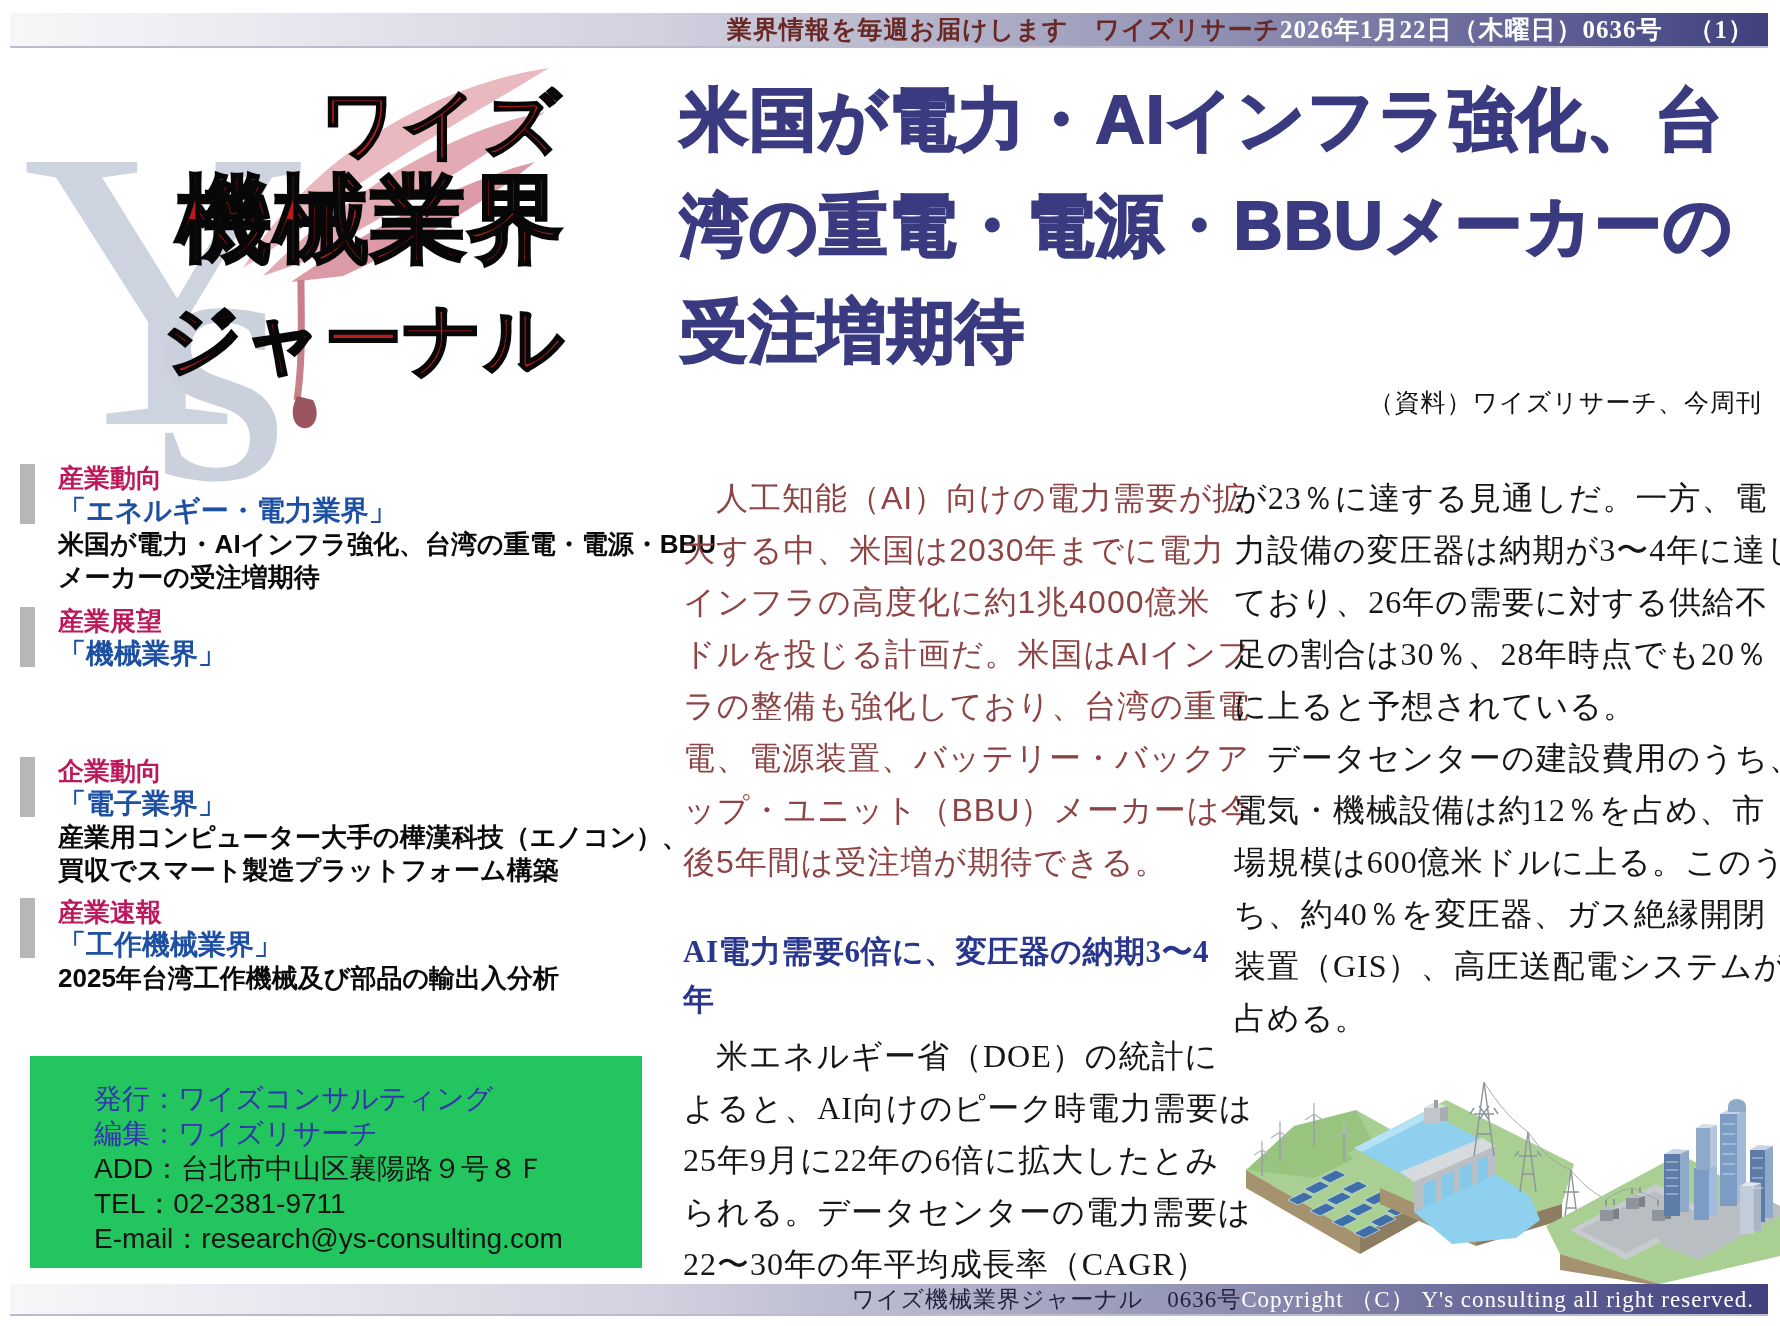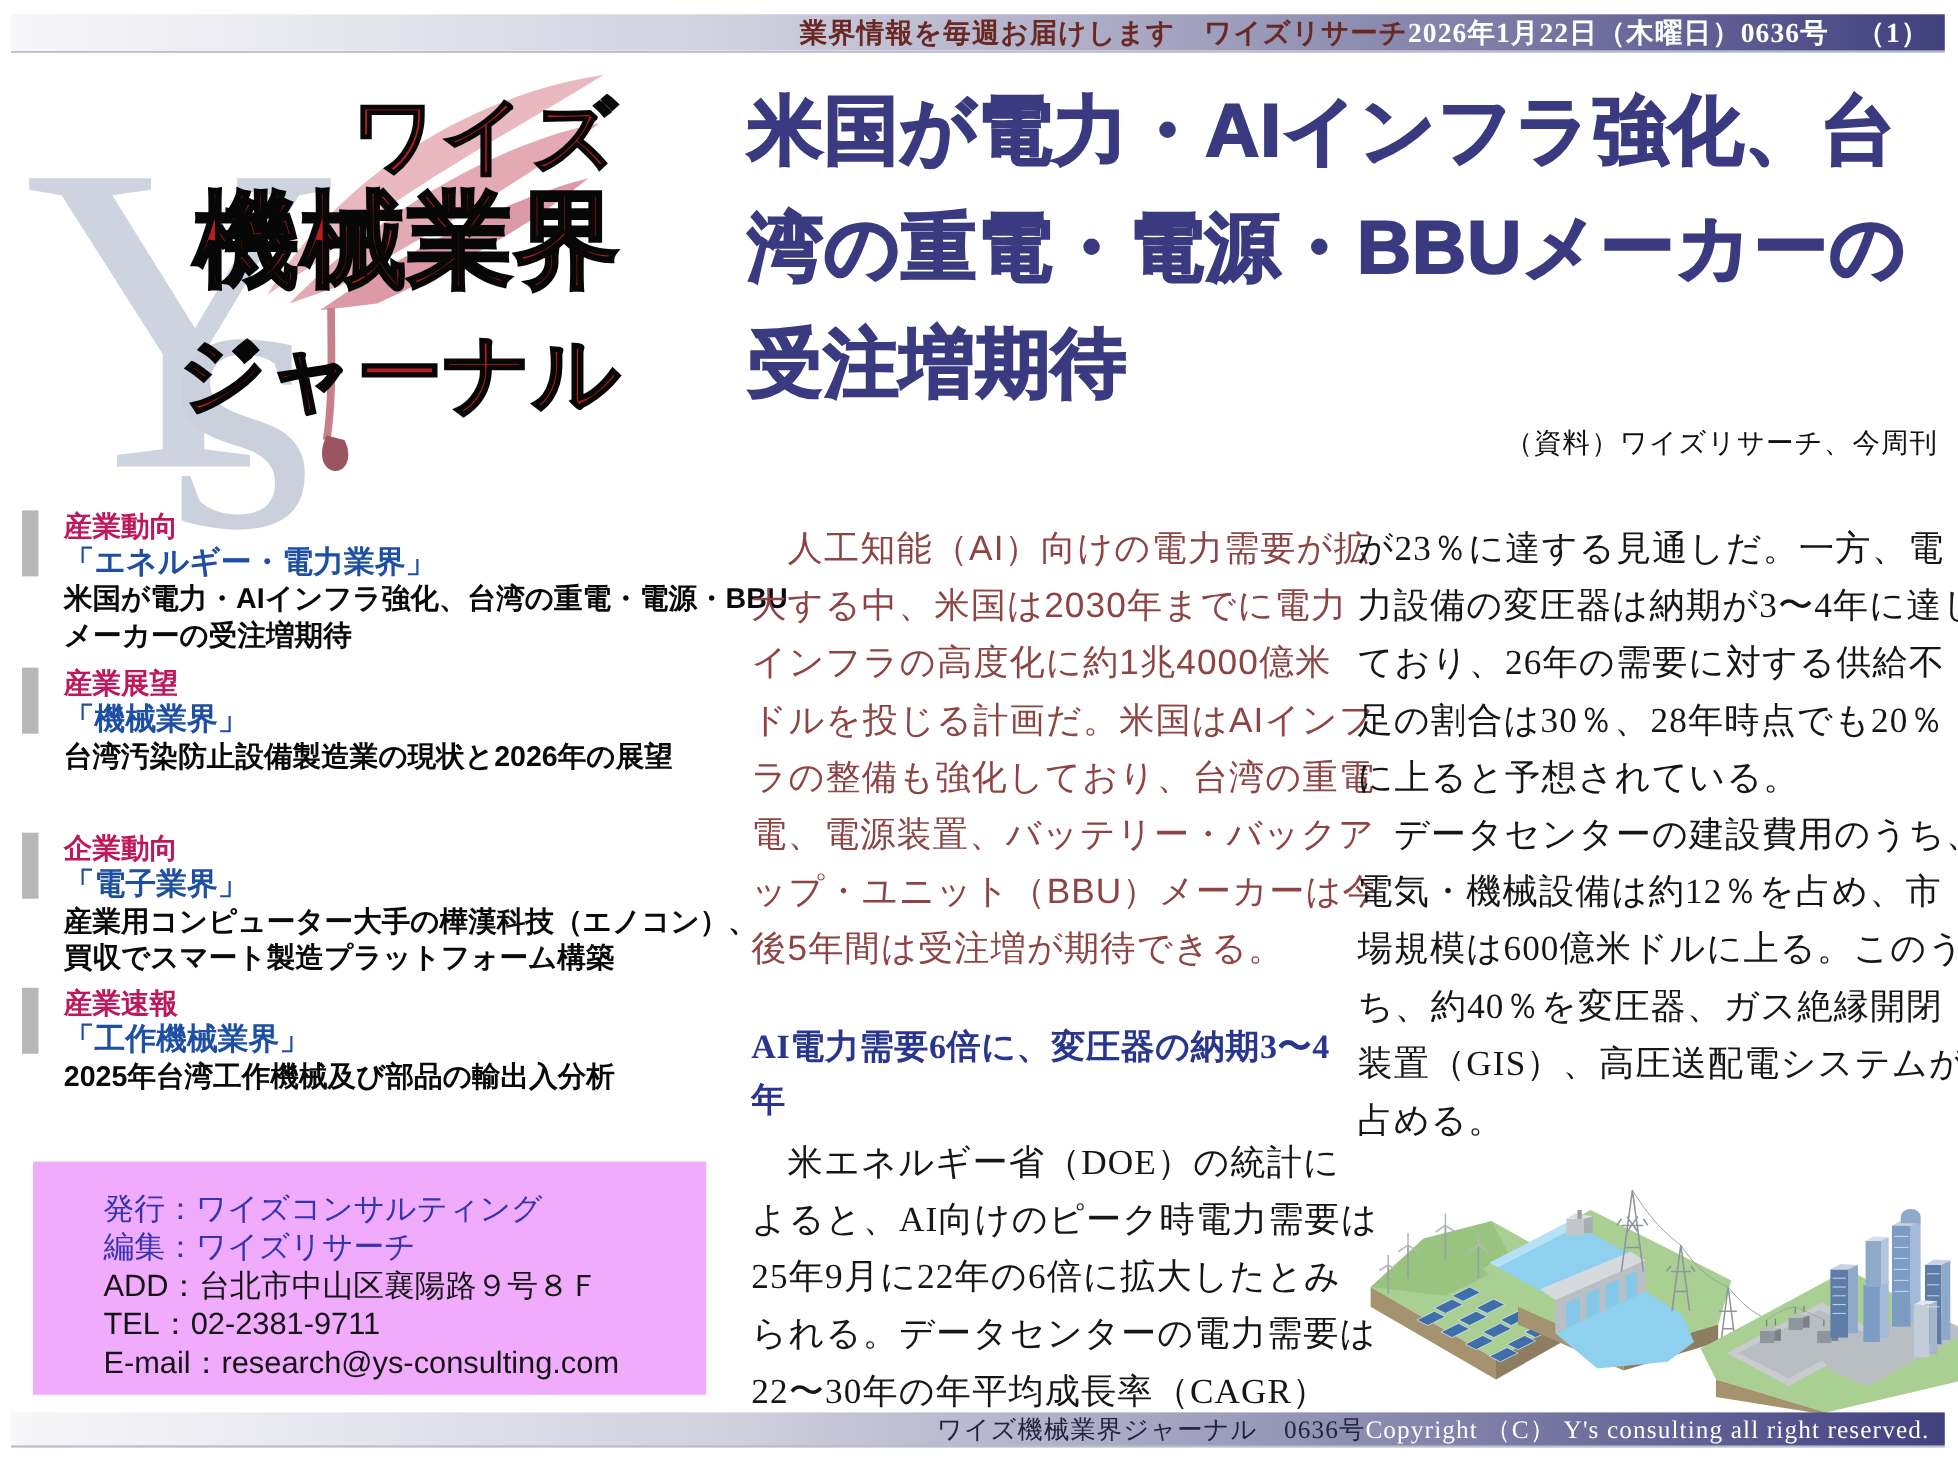--- a/index.html
+++ b/index.html
@@ -43,21 +43,21 @@
 
   
   .toc-item{position:absolute;left:20px;width:645px;}
   .toc-marker{position:absolute;left:0;top:2px;width:15px;height:60px;background:#b7b7b7;}
   .toc-body{margin-left:38px;}
   .toc-cat{font-size:26px;line-height:32px;font-weight:700;color:#be185d;}
   .toc-ind{font-size:28px;line-height:34px;font-weight:900;color:#1d4fa3;}
   .toc-title{font-size:26px;line-height:33px;font-weight:900;color:#0a0a0a;}
 
   
-  .pub-box{position:absolute;left:30px;top:1056px;width:612px;height:212px;background:#f0abfc;}
+  .pub-box{position:absolute;left:30px;top:1056px;width:612px;height:212px;background:#22c55e;}
   .pub-lines{padding:25px 0 0 64px;font-size:28px;line-height:35px;color:#141414;}
   .pub-line.blue{color:#3434ae;}
 
   
   .col-mid{position:absolute;left:683px;top:472px;width:540px;}
   .col-right{position:absolute;left:1234px;top:472px;width:540px;}
   .lead{font-size:32px;line-height:52px;letter-spacing:1px;color:#8e4444;font-weight:500;}
   .subhead{margin-top:40px;font-family:"Liberation Serif",serif;font-weight:bold;
            font-size:31px;line-height:48px;color:#28368e;letter-spacing:0.5px;}
   .body-serif{font-family:"Liberation Serif",serif;font-size:32px;line-height:52px;
@@ -106,21 +106,20 @@
       <div class="toc-ind">「エネルギー・電力業界」</div>
       <div class="toc-title pre">米国が電力・AIインフラ強化、台湾の重電・電源・BBU
 メーカーの受注増期待</div>
     </div>
   </div>
   <div class="toc-item" style="top:605px">
     <div class="toc-marker"></div>
     <div class="toc-body">
       <div class="toc-cat">産業展望</div>
       <div class="toc-ind">「機械業界」</div>
-      <div class="toc-title pre">台湾汚染防止設備製造業の現状と2026年の展望</div>
     </div>
   </div>
   <div class="toc-item" style="top:755px">
     <div class="toc-marker"></div>
     <div class="toc-body">
       <div class="toc-cat">企業動向</div>
       <div class="toc-ind">「電子業界」</div>
       <div class="toc-title pre">産業用コンピューター大手の樺漢科技（エノコン）、
 買収でスマート製造プラットフォーム構築</div>
     </div>

